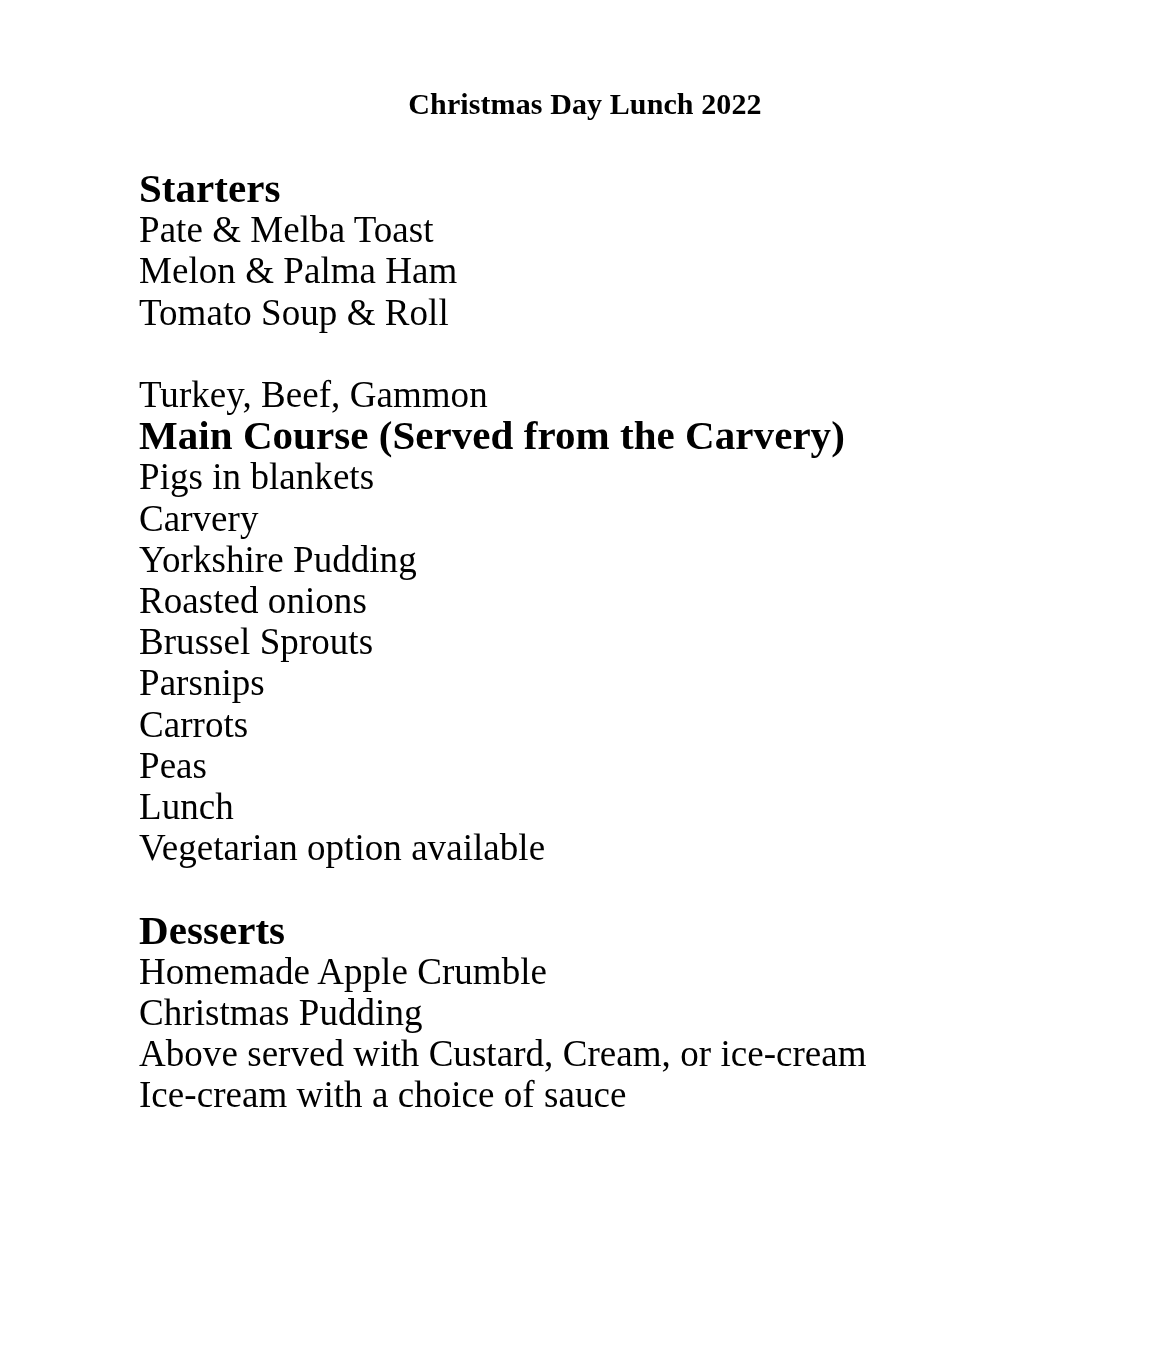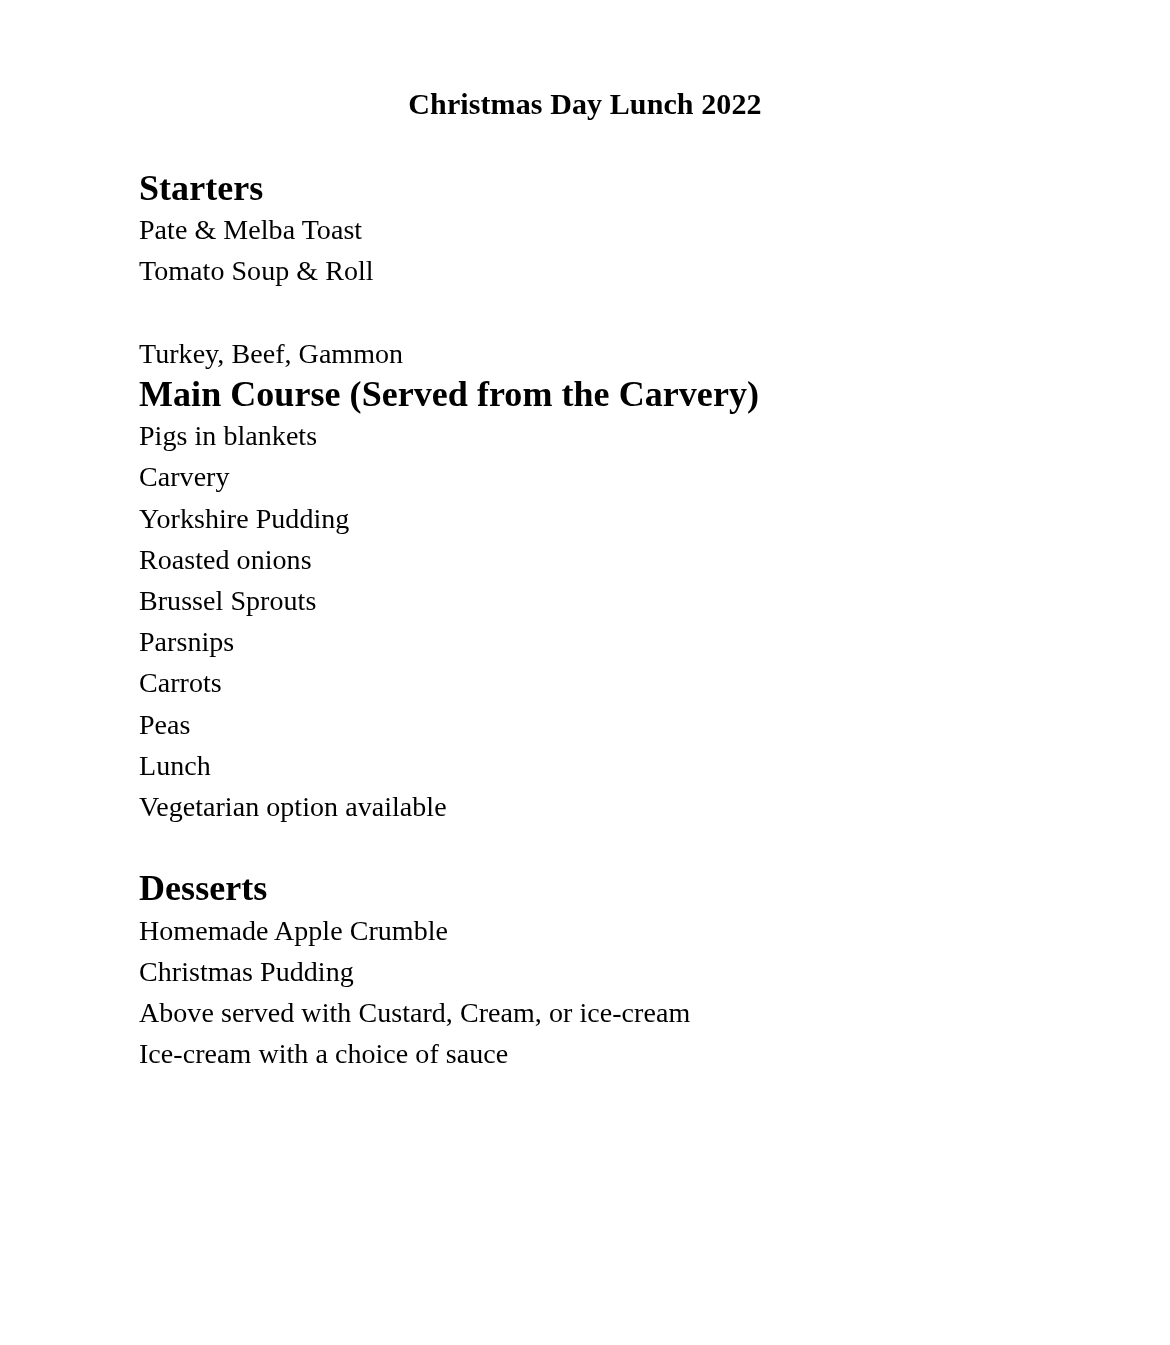--- a/index.html
+++ b/index.html
@@ -38,29 +38,29 @@
   }
 
   .body-block {
     position: absolute;
     top: 168px;
     left: 139px;
     width: 980px;
   }
 
   .line {
-    font-size: 28px;
+    font-size: 37px;
     line-height: 41.2px;
     white-space: pre;
     letter-spacing: 0.05px;
   }
 
   .line.heading {
     font-weight: bold;
-    font-size: 36px;
+    font-size: 41px;
   }
 
   .spacer {
     height: 41.2px;
     line-height: 41.2px;
     font-size: 31px;
   }
 
   .section {
     display: block;
@@ -71,20 +71,21 @@
 
 <div class="page">
 
   <div class="doc-title">Christmas Day Lunch 2022</div>
 
   <div class="body-block">
 
     <div class="section">
       <div class="line heading">Starters</div>
       <div class="line">Pate &amp; Melba Toast</div>
+      <div class="line">Melon &amp; Palma Ham</div>
       <div class="line">Tomato Soup &amp; Roll</div>
     </div>
 
     <div class="spacer">&nbsp;</div>
 
     <div class="section">
       <div class="line">Turkey, Beef, Gammon</div>
       <div class="line heading">Main Course (Served from the Carvery)</div>
       <div class="line">Pigs in blankets</div>
       <div class="line">Carvery</div>

